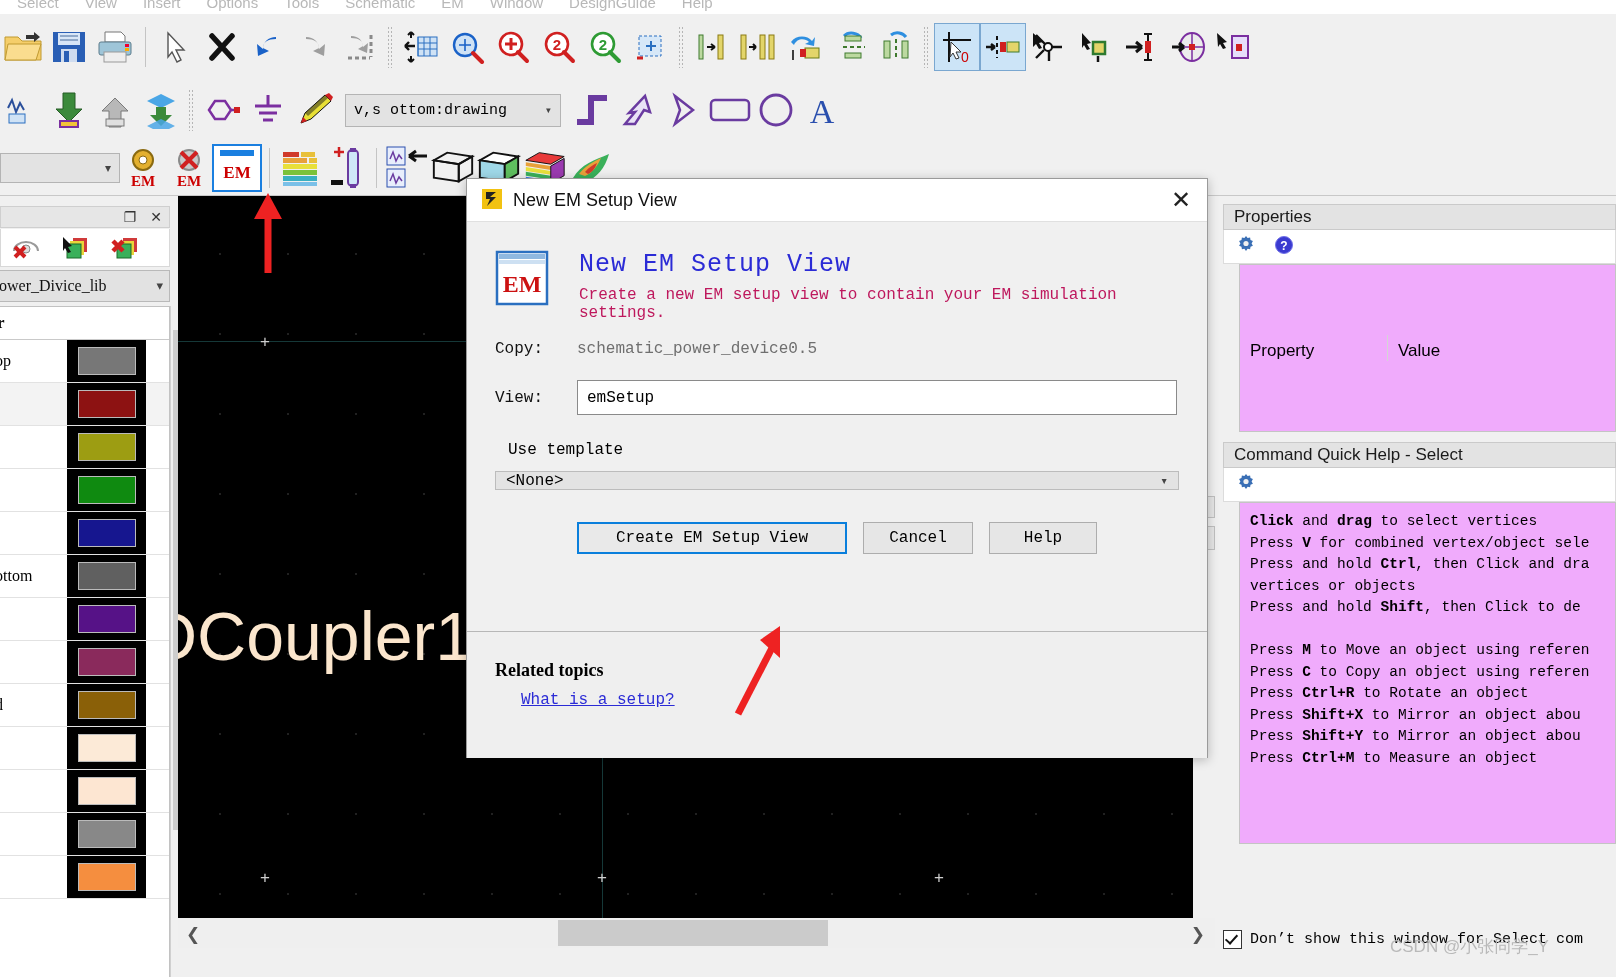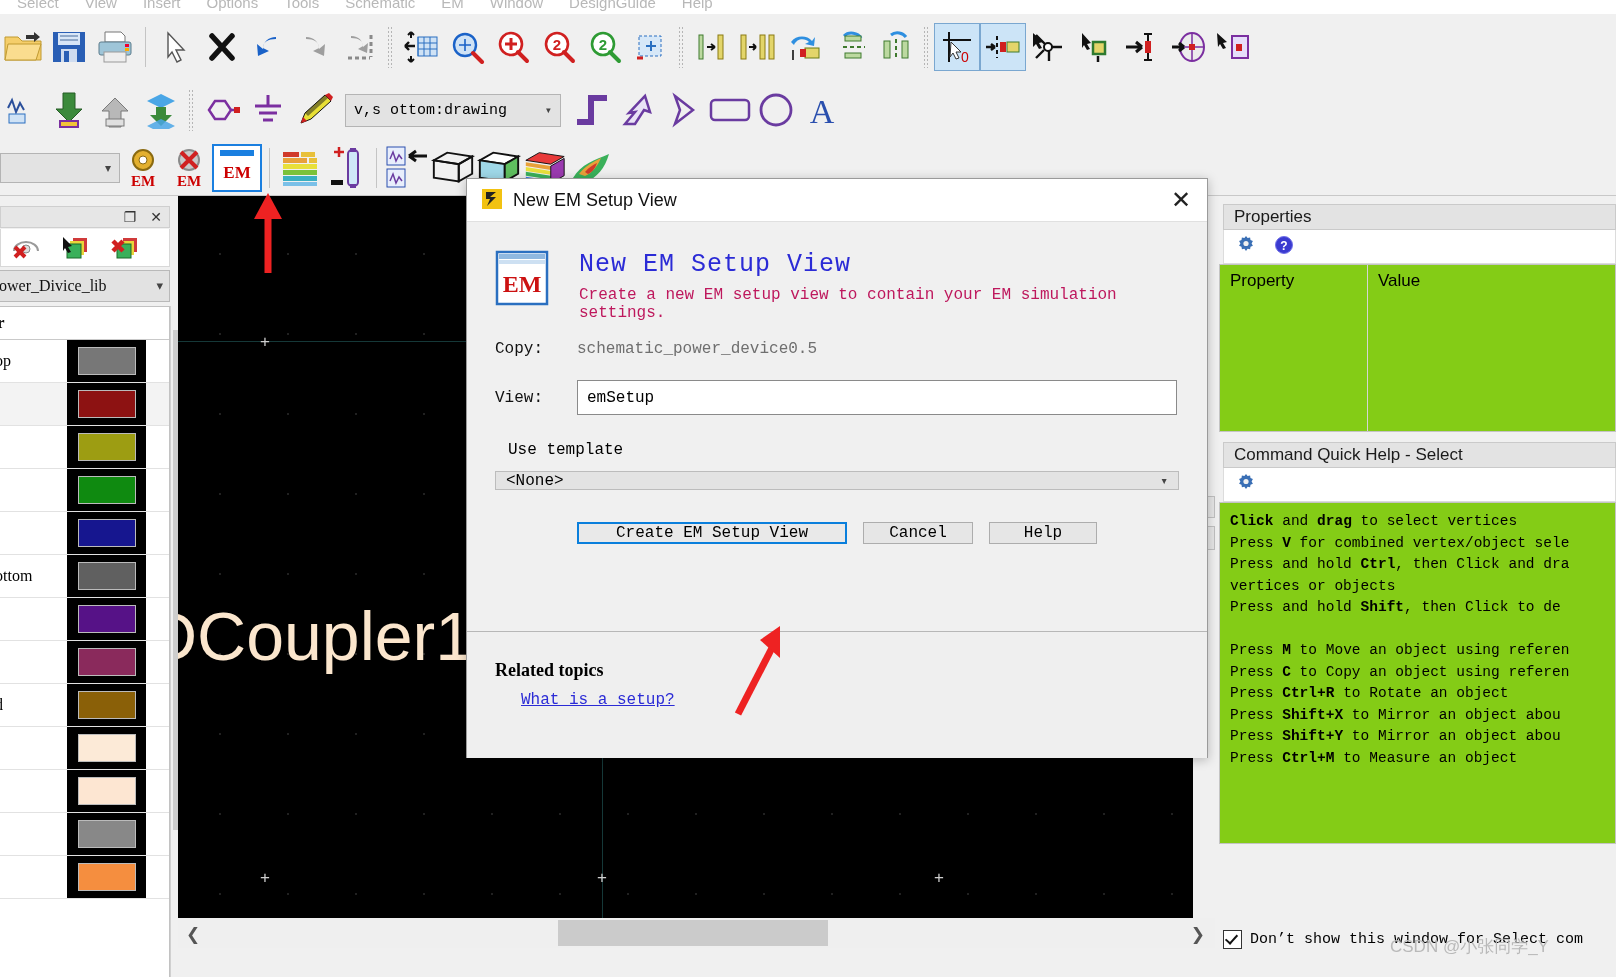--- a/index.html
+++ b/index.html
@@ -111,21 +111,21 @@
   #cv-hscroll{position:absolute;left:178px;top:918px;width:1037px;height:30px;background:#efefef;}
   #cv-hthumb{position:absolute;left:380px;top:2px;width:270px;height:26px;background:#cbcbcb;}
   
   #rightpanel{position:absolute;left:1215px;top:196px;width:401px;height:781px;background:#f0f0f0;}
   .rp-header{
     margin:8px 0 0 8px;height:26px;background:#e3e3e3;border:1px solid #cacaca;box-sizing:border-box;
     display:flex;align-items:center;padding-left:10px;font-size:17px;color:#1a1a1a;
   }
   .rp-toolstrip{margin-left:8px;height:34px;background:#fff;border:1px solid #dcdcdc;border-top:none;
     box-sizing:border-box;display:flex;align-items:center;padding-left:12px;gap:18px;}
-  .rp-body{margin-left:4px;background:#84cc16;border:1px solid #c4c4c4;box-sizing:border-box;}
+  .rp-body{margin-left:24px;background:#f0abfc;border:1px solid #c4c4c4;box-sizing:border-box;align-items:center;}
   #prop-table{height:168px;display:flex;}
   #prop-table .pcol{font-size:17px;padding:6px 0 0 10px;box-sizing:border-box;}
   #prop-table .pc1{width:148px;border-right:1px solid #d5d5d5;}
   #prop-table .pc2{flex:1;}
   #help-body{height:342px;padding:8px 0 0 10px;box-sizing:border-box;overflow:hidden;
     font-family:"Liberation Mono", monospace;font-size:14.5px;line-height:21.5px;white-space:pre;}
   #help-body b{font-weight:bold;}
   #rp-bottom{position:absolute;left:8px;top:723px;width:393px;height:40px;display:flex;align-items:center;}
   #rp-check{width:17px;height:17px;border:1px solid #333;background:#fff;position:relative;flex:none;}
   #rp-check:after{content:"";position:absolute;left:4px;top:1px;width:5px;height:10px;
@@ -153,21 +153,21 @@
   .fvalue{color:#6f6f6f;}
   #view-row{margin-top:22px;padding-right:30px;}
   #view-input{flex:1;height:35px;background:#fff;border:1px solid #8a8a8a;box-sizing:border-box;
               display:flex;align-items:center;padding-left:9px;font-family:"Liberation Mono",monospace;font-size:16px;}
   #tmpl-label{padding-left:41px;margin-top:26px;font-family:"Liberation Mono",monospace;font-size:16px;}
   #tmpl-combo{margin:12px 28px 0 28px;height:19px;background:#e3e3e3;border:1px solid #bcbcbc;
               box-sizing:border-box;display:flex;align-items:center;padding:0 10px;
               font-family:"Liberation Mono",monospace;font-size:16px;}
   #tmpl-combo .tv{flex:1;}
   #btnrow{display:flex;justify-content:center;gap:16px;margin-top:32px;}
-  .dbtn{height:22px;background:#e6e6e6;border:1px solid #adadad;box-sizing:border-box;
+  .dbtn{height:32px;background:#e6e6e6;border:1px solid #adadad;box-sizing:border-box;
         display:flex;align-items:center;justify-content:center;
         font-family:"Liberation Mono",monospace;font-size:16px;cursor:default;}
   #btn-create{width:270px;border:2px solid #0a7fdc;background:#e9e9e9;}
   #btn-cancel{width:110px;}
   #btn-help{width:108px;}
   #dlg-foot{position:absolute;left:0;right:0;top:452px;height:126px;background:#efefef;
             border-top:1px solid #b7b7b7;}
   #rel-title{padding:28px 0 0 28px;font-family:"Liberation Serif",serif;font-weight:bold;font-size:18px;}
   #rel-link{padding:10px 0 0 54px;font-family:"Liberation Mono",monospace;font-size:16px;color:#2b2bd6;
             text-decoration:underline;cursor:default;}

